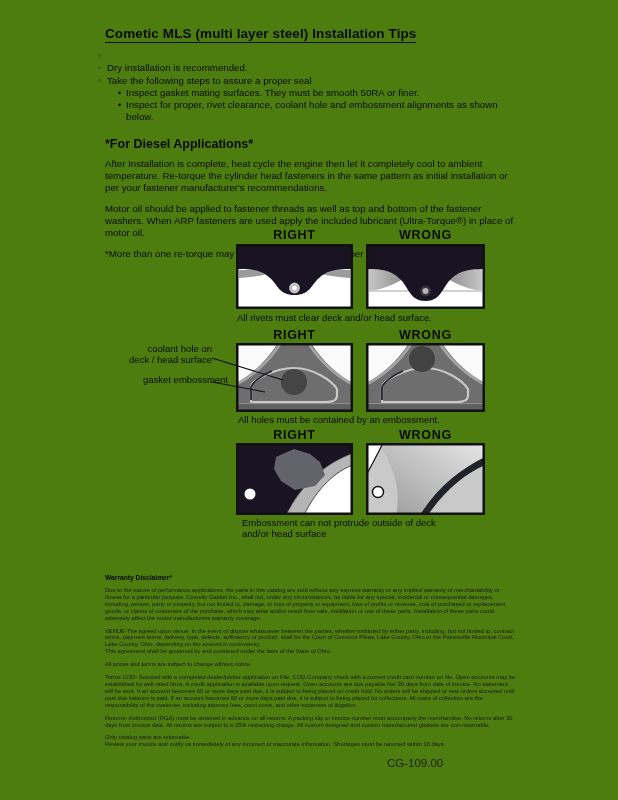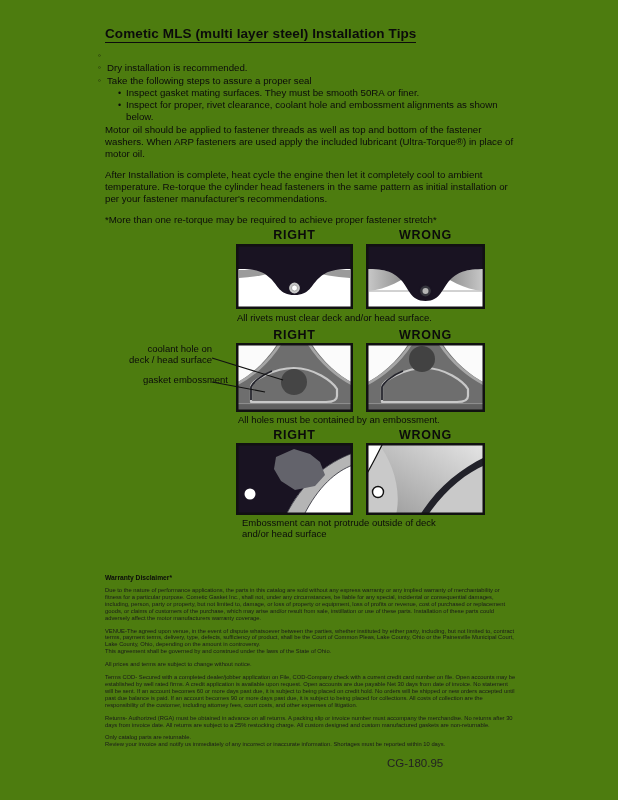--- a/index.html
+++ b/index.html
@@ -55,22 +55,23 @@
     </div>
     <div class="sub-bullet-row">
       <span class="b-dot">•</span>
       <span>Inspect gasket mating surfaces.  They must be smooth 50RA or finer.</span>
     </div>
     <div class="sub-bullet-row">
       <span class="b-dot">•</span>
       <span>Inspect for proper, rivet clearance, coolant hole and embossment alignments as shown below.</span>
     </div>
 
+    <h2 class="diesel-heading">*For Diesel Applications*</h2>
+    <p class="para">After Installation is complete, heat cycle the engine then let it completely cool to ambient temperature. Re-torque the cylinder head fasteners in the same pattern as initial installation or per your fastener manufacturer's recommendations.</p>
     <p class="para">Motor oil should be applied to fastener threads as well as top and bottom of the fastener washers. When ARP fasteners are used apply the included lubricant (Ultra-Torque®) in place of motor oil.</p>
-    <p class="para">After Installation is complete, heat cycle the engine then let it completely cool to ambient temperature. Re-torque the cylinder head fasteners in the same pattern as initial installation or per your fastener manufacturer's recommendations.</p>
     <p class="para">*More than one re-torque may be required to achieve proper fastener stretch*</p>
   </div>
 
   <div class="dg-labels" style="left:236px;top:228px;width:249px;">
     <span class="lab" style="width:117px">RIGHT</span>
     <span class="lab" style="width:119px;margin-left:13px">WRONG</span>
   </div>
 
   <svg class="panel" style="left:236px;top:244px" width="117" height="65" viewBox="0 0 117 65">
     <rect width="117" height="65" fill="#ffffff"></rect>
@@ -189,15 +190,15 @@
     <p>Due to the nature of performance applications, the parts in this catalog are sold without any express warranty or any implied warranty of merchantability or fitness for a particular purpose.  Cometic Gasket Inc., shall not, under any circumstances, be liable for any special, incidental or consequential damages, including, person, party or property, but not limited to, damage, or loss of property or equipment, loss of profits or revenue, cost of purchased or replacement goods, or claims of customers of the purchase, which may arise and/or result from sale, instillation or use of these parts.  Installation of these parts could adversely affect the motor manufacturers warranty coverage.</p>
     <p>VENUE-The agreed upon venue, in the event of dispute whatsoever between the parties, whether instituted by either party, including, but not limited to, contract terms, payment terms, delivery, type, defects, sufficiency of product, shall be the Court of Common Pleas, Lake County, Ohio or the Painesville Municipal Court, Lake County, Ohio, depending on the amount in controversy.
 This agreement shall be governed by and construed under the laws of the State of Ohio.</p>
     <p>All prices and terms are subject to change without notice.</p>
     <p>Terms COD- Secured with a completed dealer/jobber application on File, COD-Company check with a current credit card number on file.  Open accounts may be established by well rated firms.  A credit application is available upon request.  Open accounts are due payable Net 30 days from date of invoice.  No statement will be sent.  If an account becomes 60 or more days past due, it is subject to being placed on credit hold.  No orders will be shipped or new orders accepted until past due balance is paid.  If an account becomes 90 or more days past due, it is subject to being placed for collections.  All costs of collection are the responsibility of the customer, including attorney fees, court costs, and other expenses of litigation.</p>
     <p>Returns- Authorized (RGA) must be obtained in advance on all returns.  A packing slip or invoice number must accompany the merchandise.  No returns after 30 days from invoice date.  All returns are subject to a 25% restocking charge.  All custom designed and custom manufactured gaskets are non-returnable.</p>
     <p>Only catalog parts are returnable.
 Review your invoice and notify us immediately of any incorrect or inaccurate information.  Shortages must be reported within 10 days.</p>
   </div>
 
-  <div class="footer-code">CG-180.95</div>
+  <div class="footer-code">CG-109.00</div>
 
 </div>
 
 </body></html>

